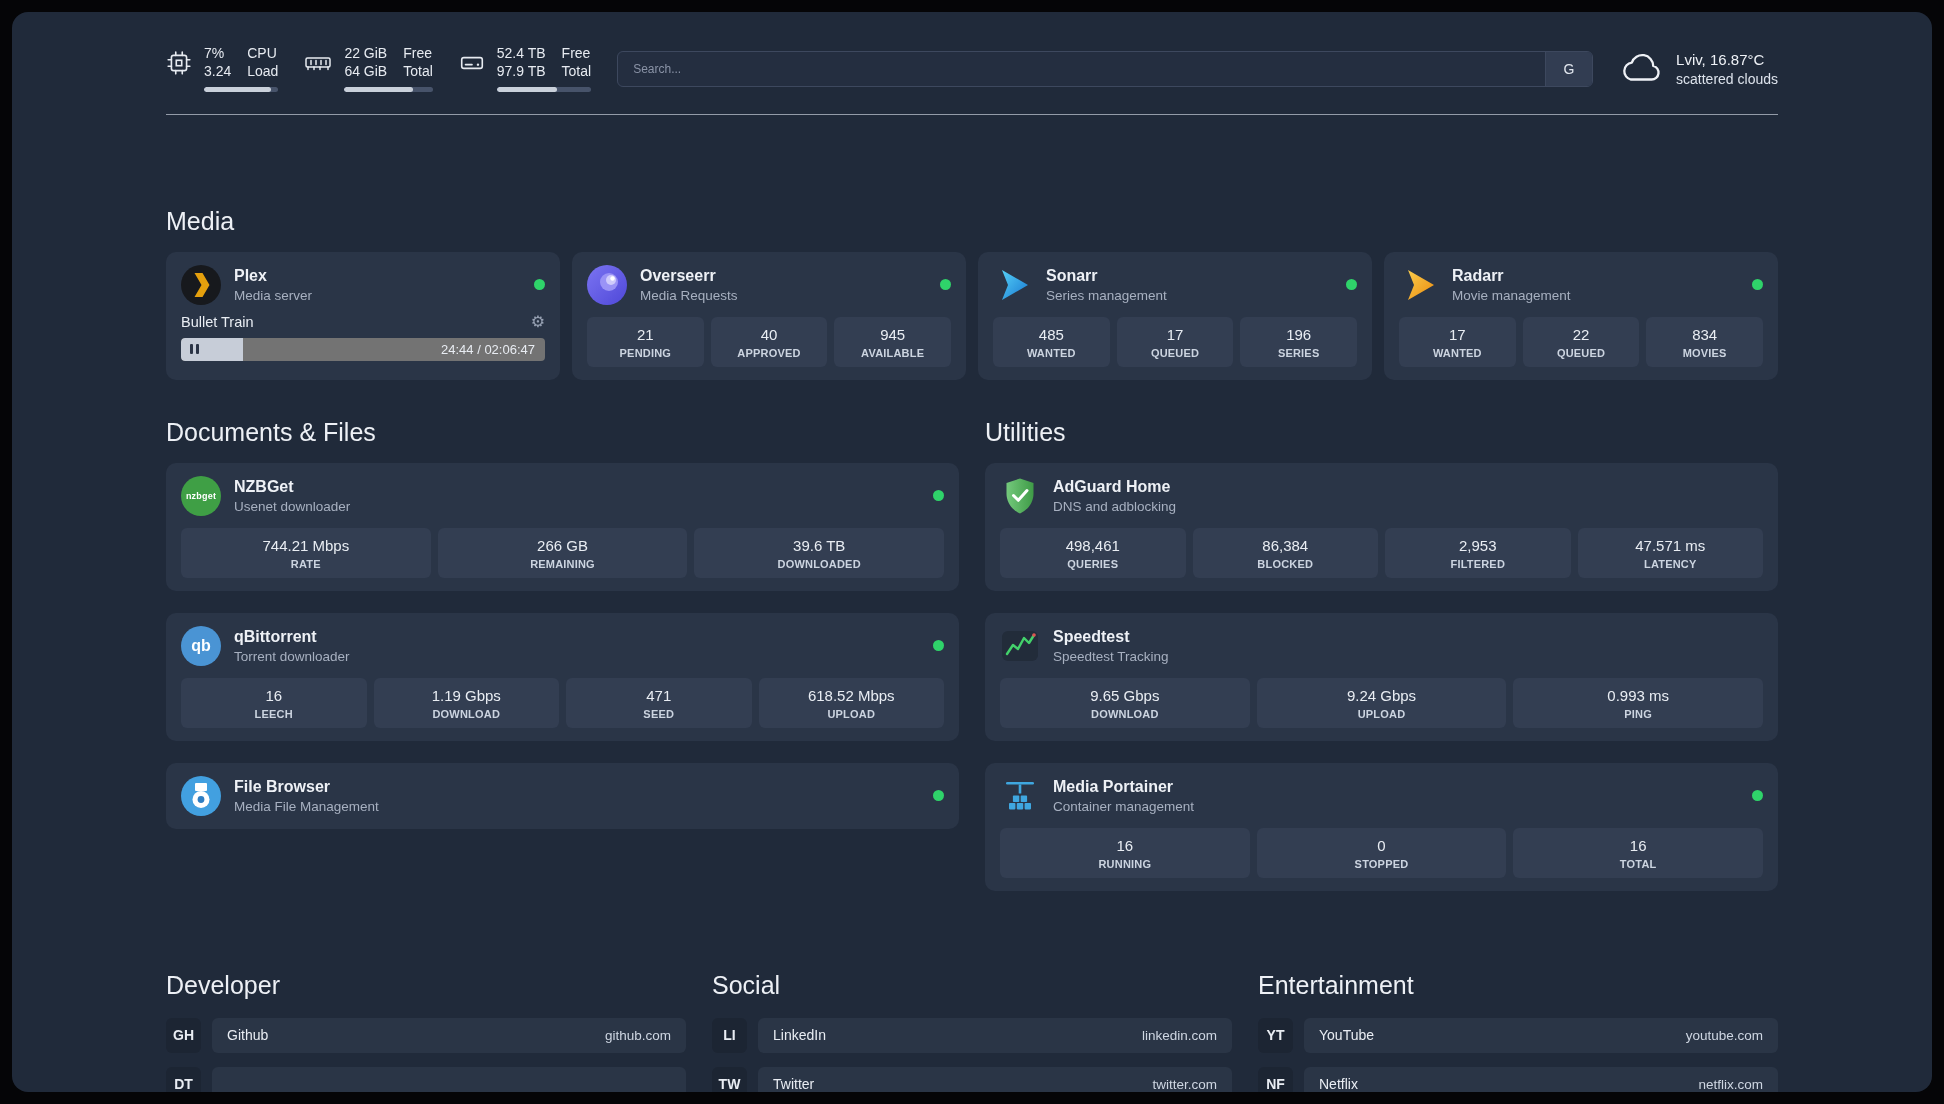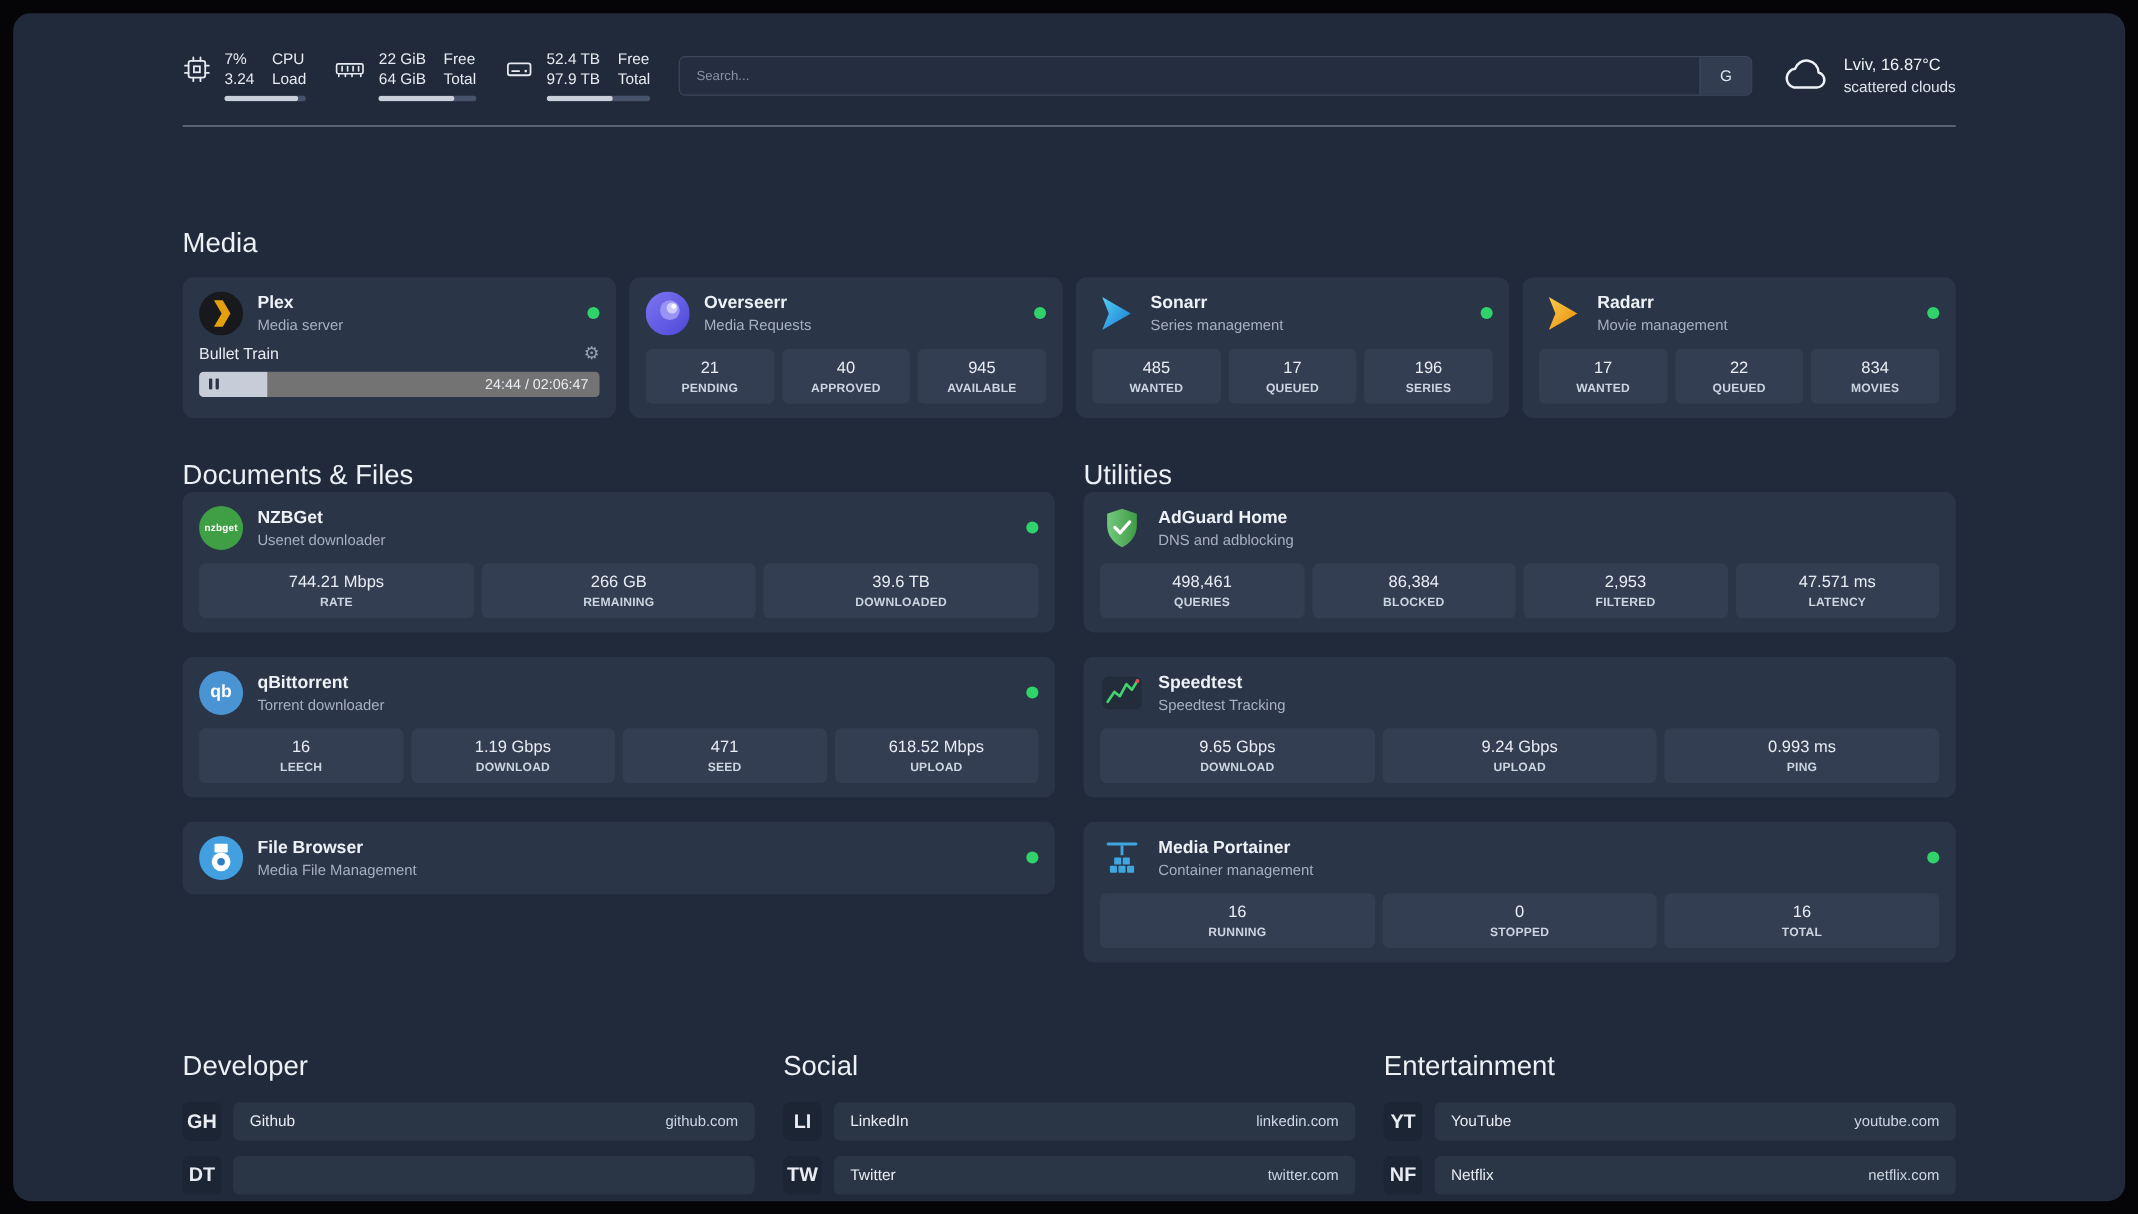--- a/index.html
+++ b/index.html
@@ -54,33 +54,33 @@
   .player-title { font-size:14.5px; color:#e9edf3; }
   .gear { color:#97a1b3; font-size:16px; cursor:pointer; line-height:1; }
   .progress { position:relative; height:23px; background:#737373; border-radius:4px; margin-top:8px; overflow:hidden; }
   .progress-fill { position:absolute; left:0; top:0; bottom:0; background:#c7cdd8; display:flex; align-items:center; padding-left:9px; border-radius:4px 0 0 4px; cursor:pointer; }
   .pause { display:flex; gap:3px; }
   .pause span { width:3px; height:10px; background:#2b3446; display:block; border-radius:1px; }
   .progress-time { position:absolute; right:10px; top:0; bottom:0; display:flex; align-items:center; font-size:13px; color:#e8ecf2; }
 
   
   .columns { display:grid; grid-template-columns:1fr 1fr; gap:26px; margin-top:38px; }
-  .col .section-title { }
+  .col .section-title { margin-bottom:16px; }
   .col .card { margin-bottom:22px; }
 
   
   .round-icon { width:40px; height:40px; border-radius:50%; display:flex; align-items:center; justify-content:center; color:#fff; }
   .nzb { background:#3f9f45; font-size:9px; font-weight:700; letter-spacing:.2px; }
   .qb  { background:#4a94d4; font-size:16px; font-weight:700; }
 
   
   .bookmarks { display:grid; grid-template-columns:repeat(3,1fr); gap:26px; margin-top:58px; align-items:start; }
   .bm-col .section-title { margin-bottom:18px; }
   .bm-row { display:flex; gap:11px; margin-bottom:14px; height:35px; }
-  .bm-abbr { width:35px; height:35px; background:#1c2533; border-radius:6px; display:flex; align-items:center; justify-content:center; color:#e9edf3; font-size:18px; font-weight:600; flex:none;text-align:center; }
+  .bm-abbr { width:35px; height:35px; background:#1c2533; border-radius:6px; display:flex; align-items:center; justify-content:center; color:#e9edf3; font-size:14px; font-weight:600; flex:none;text-align:center; }
   .bm-bar { flex:1; background:#2a3546; border-radius:6px; display:flex; align-items:center; justify-content:space-between; padding:0 15px; cursor:pointer; min-width:0; }
   .bm-name { font-size:14px; color:#e9edf3; white-space:nowrap; }
   .bm-url { font-size:13.5px; color:#ced6e2; white-space:nowrap; }
 </style>
 </head>
 <body>
 
 <div class="frame">
 <div class="app">
 

